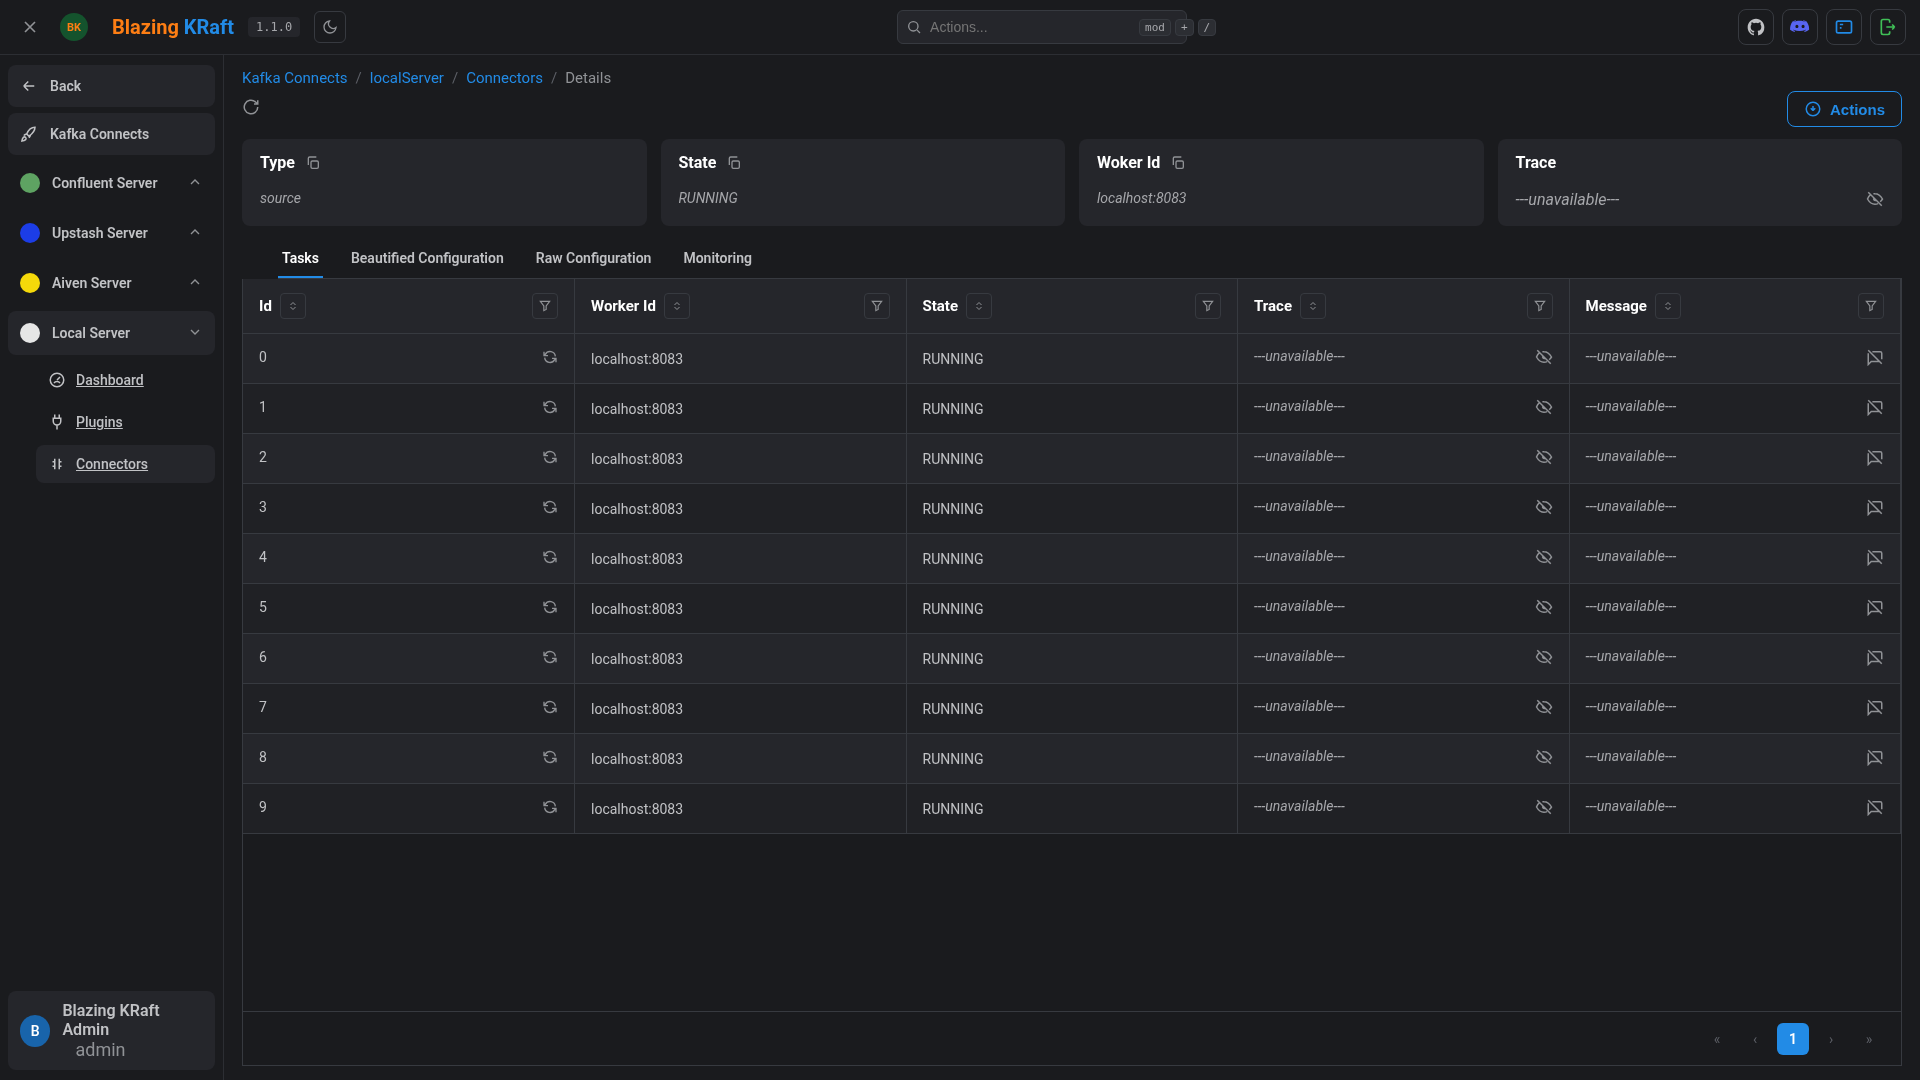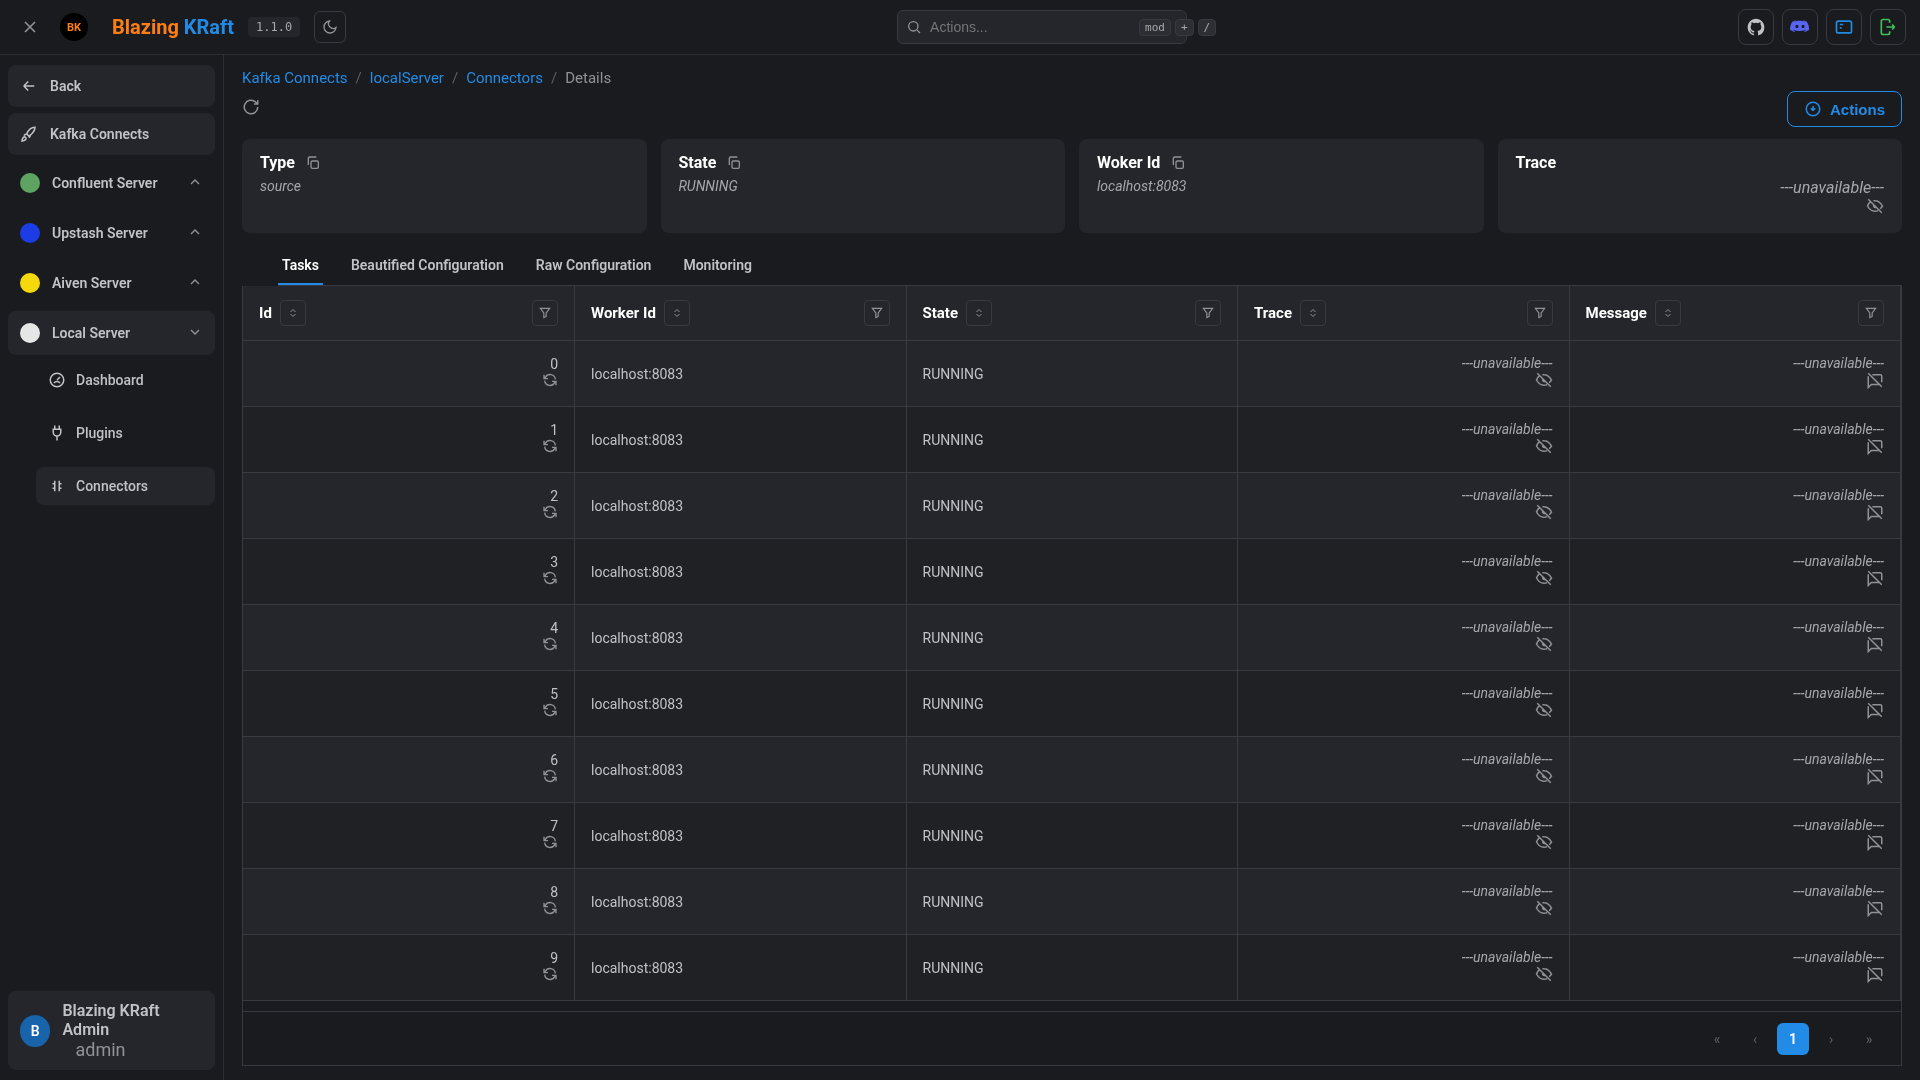--- a/index.html
+++ b/index.html
@@ -20,21 +20,21 @@
 }
 .topbar-left { display: flex; align-items: center; gap: 14px; }
 .close-btn {
   width: 32px; height: 32px;
   display: flex; align-items: center; justify-content: center;
   color: #909296; cursor: pointer; border-radius: 6px;
 }
 .logo-wrap { display: flex; align-items: center; gap: 8px; }
 .logo-img {
   width: 28px; height: 28px; border-radius: 50%;
-  background: #000000; display:flex; align-items:center; justify-content:center;
+  background: #14532d; display:flex; align-items:center; justify-content:center;
   font-size:11px; font-weight:700; color:#fd7e14;
 }
 .brand-text { font-weight: 700; font-size: 20px; margin-left: 16px; }
 .brand-bl { color: #fd7e14; }
 .brand-kr { color: #228be6; }
 .version-badge {
   background: #25262b; color: #a6a7ab; font-size: 12px;
   padding: 3px 8px; border-radius: 4px; font-family: monospace;
 }
 .theme-btn {
@@ -75,21 +75,21 @@
   display:flex; align-items:center; gap:12px; padding:12px 12px;
   border-radius:8px; cursor:pointer; font-size:14px; font-weight:600;
   color:#c1c2c5; margin-bottom:6px;
 }
 .side-item.dim { background:#25262b; }
 .side-item.active { background:#25262b; }
 .side-dot { width:20px; height:20px; border-radius:50%; }
 .dot-green{background:#5ea362;} .dot-blue{background:#1c3de6;}
 .dot-yellow{background:#f5d90a;} .dot-white{background:#e6e6e6;}
 .side-chevron { margin-left:auto; color:#909296; }
-.side-sub { padding-left: 28px; display:flex; flex-direction:column; gap:15px; }
+.side-sub { padding-left: 28px; display:flex; flex-direction:column; gap:4px;text-decoration:underline; }
 .sub-item {
   display:flex; align-items:center; gap:10px; padding:10px 12px;
   border-radius:8px; cursor:pointer; font-size:14px; font-weight:500;
 }
 .sub-item.active { background:#25262b; }
 .sidebar-footer {
   margin-top:auto; background:#25262b; border-radius:8px;
   padding:10px 12px; display:flex; gap:12px; align-items:center;
 }
 .avatar {
@@ -110,21 +110,21 @@
 .page-title { font-size:32px; font-weight:700; color:#fff; }
 .refresh-ic { color:#909296; cursor:pointer; }
 .actions-btn {
   border:1px solid #228be6; color:#228be6; background:transparent;
   padding:8px 16px; border-radius:8px; font-size:15px; font-weight:600;
   display:flex; align-items:center; gap:8px; cursor:pointer;justify-content:flex-end;
 }
 .cards-row { display:flex; gap:14px; margin-bottom:14px; }
 .card {
   flex:1; background:#25262b; border-radius:8px; padding:14px 18px;
-  display:flex; flex-direction:column; gap:6px;
+  display:flex; flex-direction:column; gap:18px;
 }
 .card-head { display:flex; align-items:center; gap:10px; font-size:16px; font-weight:700; color:#fff;}
 .card-val { font-size:14px; font-style:italic; color:#a6a7ab; }
 .unavail { font-style:italic; color:#a6a7ab; }
 .tabs { display:flex; gap:24px; border-bottom:1px solid #373a40;margin-left:36px; }
 .tab {
   padding:10px 4px; font-size:14px; font-weight:600; color:#c1c2c5;
   cursor:pointer; border-bottom:2px solid transparent;
 }
 .tab.active { border-bottom-color:#228be6; color:#fff; }
@@ -143,21 +143,21 @@
   display:flex; align-items:center; justify-content:center; cursor:pointer;
   color:#909296; margin-left:8px;
 }
 .filter-btn { margin-left:auto; }
 td {
   padding:14px 16px; font-size:14px; color:#c1c2c5;
   border-bottom:1px solid #373a40; border-right:1px solid #373a40;
 }
 tr:nth-child(even) td { background:#202125; }
 tr:nth-child(odd) td { background:#25262b; }
-.cell-flex { display:flex; align-items:flex-end; justify-content:space-between;flex-direction:column; }
+.cell-flex { display:flex; align-items:flex-start; justify-content:space-between; }
 .row-refresh { color:#909296; cursor:pointer; }
 .eye-off { color:#909296; margin-left:10px; }
 .pager {
   height:54px; border-top:1px solid #373a40; display:flex;
   align-items:center; justify-content:flex-end; padding:0 16px; gap:6px;
   background:#1a1b1e;
 }
 .page-btn {
   width:32px; height:32px; border-radius:6px; display:flex;
   align-items:center; justify-content:center; cursor:pointer;

